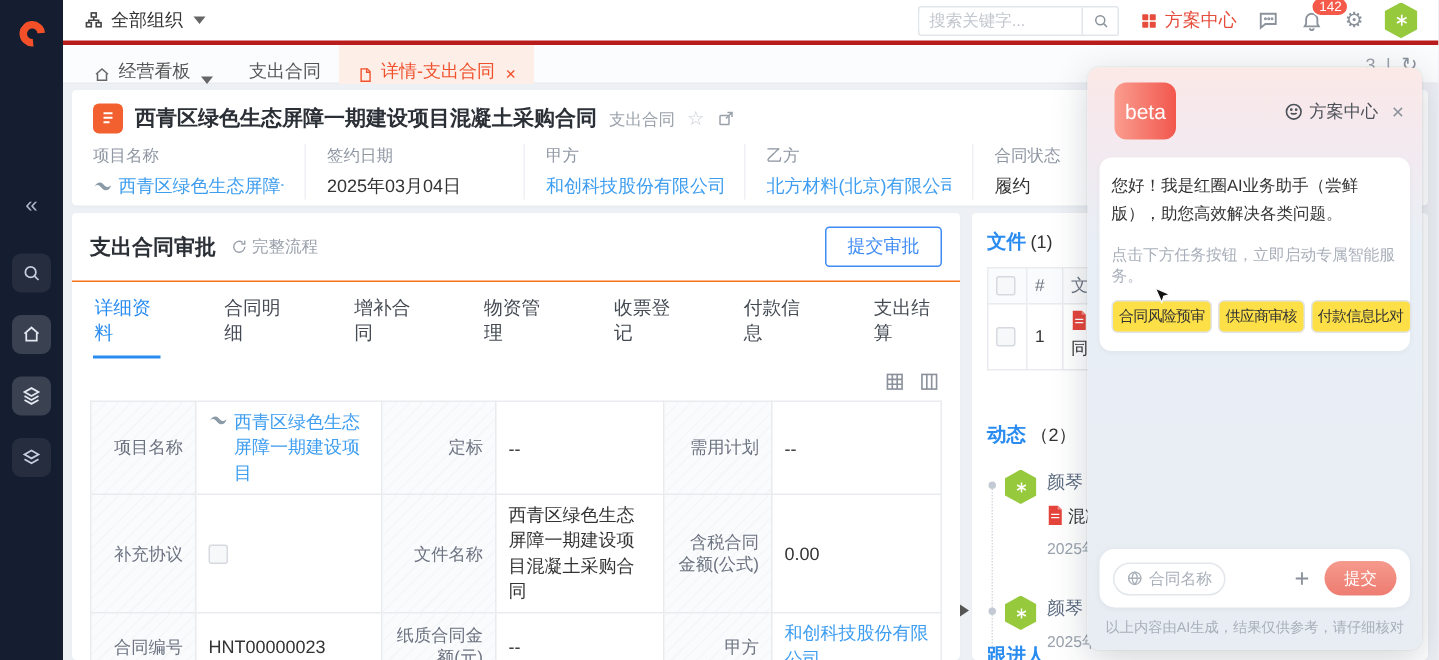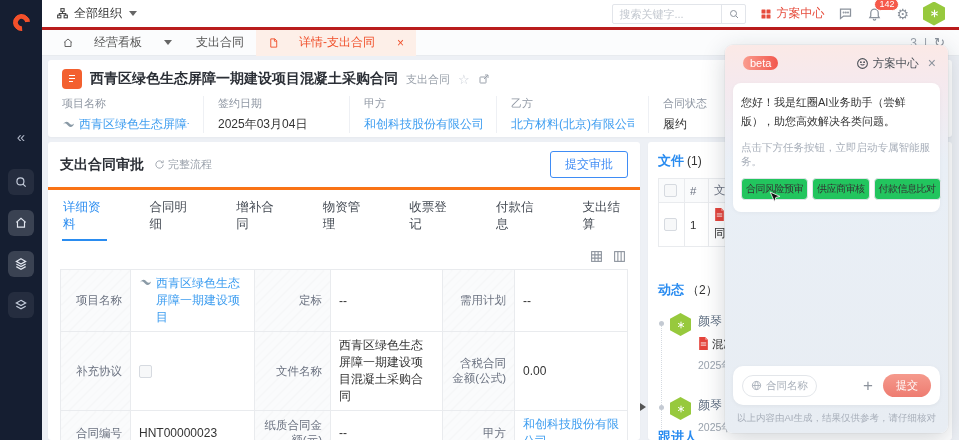--- a/index.html
+++ b/index.html
@@ -30,21 +30,21 @@
   .search-box input::placeholder { color:#c2c7cf; }
   .search-btn { width:24px; height:100%; border-left:1px solid #e2e5ea; display:flex; align-items:center; justify-content:center; cursor:pointer; }
   .plan-center { display:flex; align-items:center; gap:4px; color:#e64c3c; margin-left:14px; cursor:pointer; }
   .top-ico { margin-left:14px; position:relative; cursor:pointer; color:#8b929c; }
   .badge { position:absolute; top:-8px; left:7px; background:#f5594a; color:#fff; font-size:9px; line-height:11px; padding:0 4px; border-radius:7px; border:1px solid #fff; }
   .gear-char { font-size:14px; color:#8b929c; }
   .avatar-hex { width:22px; height:24px; background:#97c93d; clip-path:polygon(50% 0,100% 25%,100% 75%,50% 100%,0 75%,0 25%); display:flex; align-items:center; justify-content:center; margin-left:14px; cursor:pointer; }
 
   
   .tabbar { position:absolute; left:42px; top:30px; width:917px; height:26px; background:#fbfcfd; border-bottom:1px solid #e8ebef; display:flex; align-items:center; padding:0 8px; z-index:4; }
-  .wtab { height:26px; display:flex; align-items:center; gap:20px; padding:0 12px; font-size:12px; color:#555; cursor:pointer; }
+  .wtab { height:26px; display:flex; align-items:flex-end; gap:5px; padding:0 12px; font-size:12px; color:#555; cursor:pointer; }
   .wtab.active { background:#fdefe8; color:#f0502b; }
   .wtab .x { font-size:12px; color:#f0502b; margin-left:2px; }
   .tabbar-right { margin-left:auto; display:flex; align-items:center; gap:7px; color:#9aa1ab; padding-right:6px; }
   .refresh-char { font-size:13px; color:#8b929c; cursor:pointer; }
 
   
   .contract-card { position:absolute; left:48px; top:60px; width:904px; height:77px; background:#fff; border-radius:3px; box-shadow:0 1px 2px rgba(0,0,0,.03); z-index:3; overflow:hidden; }
   .cc-title-row { display:flex; align-items:center; gap:8px; padding:9px 14px 2px; }
   .doc-badge { width:20px; height:20px; border-radius:4px; background:#f3602f; display:flex; align-items:center; justify-content:center; flex:none; }
   .cc-title { font-size:14px; font-weight:700; color:#2b2f36; }
@@ -54,21 +54,21 @@
   .cc-field { padding:0 14px; border-left:1px solid #eef0f4; overflow:hidden; }
   .cc-field:first-child { border-left:0; }
   .cc-field:nth-child(1){ width:155px; } .cc-field:nth-child(2){ width:146px; }
   .cc-field:nth-child(3){ width:147px; } .cc-field:nth-child(4){ width:152px; }
   .cc-label { font-size:11px; color:#8f97a3; margin-bottom:5px; }
   .cc-value { font-size:12px; color:#333; white-space:nowrap; overflow:hidden; text-overflow:ellipsis; display:flex; align-items:center; gap:4px; }
   .link { color:#3d9df0; cursor:pointer; }
 
   
   .approval-card { position:absolute; left:48px; top:142px; width:592px; height:298px; background:#fff; border-radius:3px; box-shadow:0 1px 2px rgba(0,0,0,.03); overflow:hidden; z-index:3; }
-  .ap-header { display:flex; align-items:center; padding:9px 12px; border-bottom:3px solid #f97316; }
+  .ap-header { display:flex; align-items:center; padding:9px 12px; border-bottom:1px solid #f97316; }
   .ap-title { font-size:14px; font-weight:700; color:#2b2f36; }
   .flow-link { display:flex; align-items:center; gap:3px; margin-left:10px; font-size:11px; color:#9aa1ab; cursor:pointer; }
   .submit-btn { margin-left:auto; border:1px solid #3f8cf5; color:#3f8cf5; background:#fff; font-size:12px; padding:4px 14px; border-radius:3px; cursor:pointer; font-family:inherit; }
   .ap-tabs { display:flex; gap:42px; padding:2px 14px 0; }
   .ap-tab { font-size:12.5px; color:#454b54; padding:7px 1px 6px; border-bottom:2px solid transparent; cursor:pointer; }
   .ap-tab.active { color:#2a8cf0; border-bottom-color:#2a8cf0; }
   .table-tools { display:flex; justify-content:flex-end; gap:10px; padding:9px 14px 6px; }
   .tool-ico { cursor:pointer; color:#8b929c; }
   .detail-table { margin:0 12px; width:568px; border-collapse:collapse; table-layout:fixed; }
   .detail-table td { border:1px solid #e9ebee; padding:5px 8px; font-size:12px; vertical-align:middle; word-break:break-all; }
@@ -107,28 +107,28 @@
 
   .panel-handle { position:absolute; left:640px; top:403px; z-index:6; width:0; height:0; border-top:4px solid transparent; border-bottom:4px solid transparent; border-left:6px solid #555; cursor:pointer; }
 
   
   .ai-panel { position:absolute; left:725px; top:45px; width:223px; height:388px; border-radius:8px; overflow:hidden; z-index:20;
     box-shadow:0 6px 24px rgba(31,45,61,.20), 0 0 0 1px rgba(0,0,0,.03);
     background:linear-gradient(180deg,#fbe9e6 0%,#f5e9ee 10%,#e9eff6 30%,#e8edf3 100%);
     display:flex; flex-direction:column; }
   .ai-header { display:flex; align-items:center; padding:10px 12px 8px; }
   .ai-title { font-size:14px; font-weight:800; color:#2b2f36; }
-  .beta-pill { background:linear-gradient(90deg,#fa9d8f,#f2574d); color:#fff; font-size:11px; padding:1px 7px; border-radius:8px; margin-left:6px; }
+  .beta-pill { background:linear-gradient(90deg,#fa9d8f,#f2574d); color:#fff; font-size:14px; padding:11px 7px; border-radius:8px; margin-left:6px; }
   .new-session { margin-left:auto; display:flex; align-items:center; gap:4px; font-size:11.5px; color:#4b5158; cursor:pointer; }
   .ai-close { margin-left:9px; color:#8b929c; font-size:14px; cursor:pointer; }
   .ai-msg-card { margin:4px 8px 0; background:#fff; border-radius:8px; padding:10px 8px 12px; box-shadow:0 1px 4px rgba(0,0,0,.04); }
   .ai-greeting { font-size:11px; color:#333; line-height:1.7; }
   .ai-hint { font-size:10.5px; color:#a8afba; margin-top:11px; }
   .ai-actions { display:flex; gap:4px; margin-top:9px; flex-wrap:nowrap; }
-  .ai-action-btn { border:1px solid #e1e4e9; border-radius:4px; padding:3px 4px; font-size:10px; letter-spacing:-0.5px; color:#333; background:#22c55e; white-space:nowrap; cursor:pointer; font-family:inherit;text-align:center; }
+  .ai-action-btn { border:1px solid #e1e4e9; border-radius:4px; padding:3px 4px; font-size:10px; letter-spacing:-0.5px; color:#333; background:#fde047; white-space:nowrap; cursor:pointer; font-family:inherit;text-align:center; }
   .ai-spacer { flex:1; }
   .ai-input-card { margin:0 8px; background:#fff; border-radius:10px; padding:8px 9px; display:flex; align-items:center; box-shadow:0 1px 4px rgba(0,0,0,.05); }
   .web-search-btn { display:flex; align-items:center; gap:4px; border:1px solid #e3e6ea; border-radius:12px; padding:3px 8px; font-size:10.5px; color:#a9b0ba; background:#fff; cursor:pointer; font-family:inherit; }
   .plus-btn { margin-left:auto; color:#8b929c; font-size:17px; line-height:1; cursor:pointer; }
   .ai-submit-btn { margin-left:10px; background:linear-gradient(180deg,#f59a8d,#ee7c71); color:#fff; font-size:11px; padding:4px 13px; border-radius:13px; border:0; cursor:pointer; font-family:inherit; }
   .ai-disclaimer { text-align:center; font-size:9.5px; color:#a8afba; padding:7px 0 8px; }
   .mouse-cursor { position:absolute; left:43px; top:146px; z-index:30; }
 </style>
 </head>
 <body>

